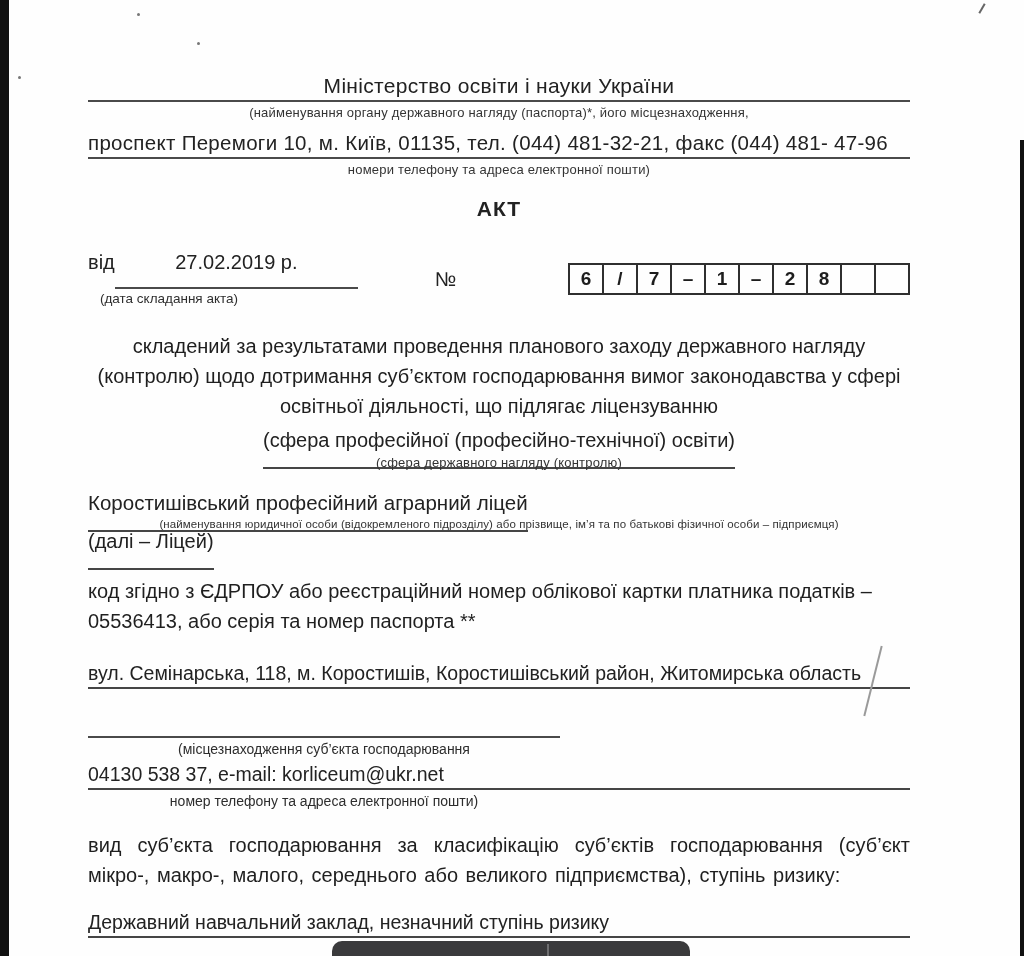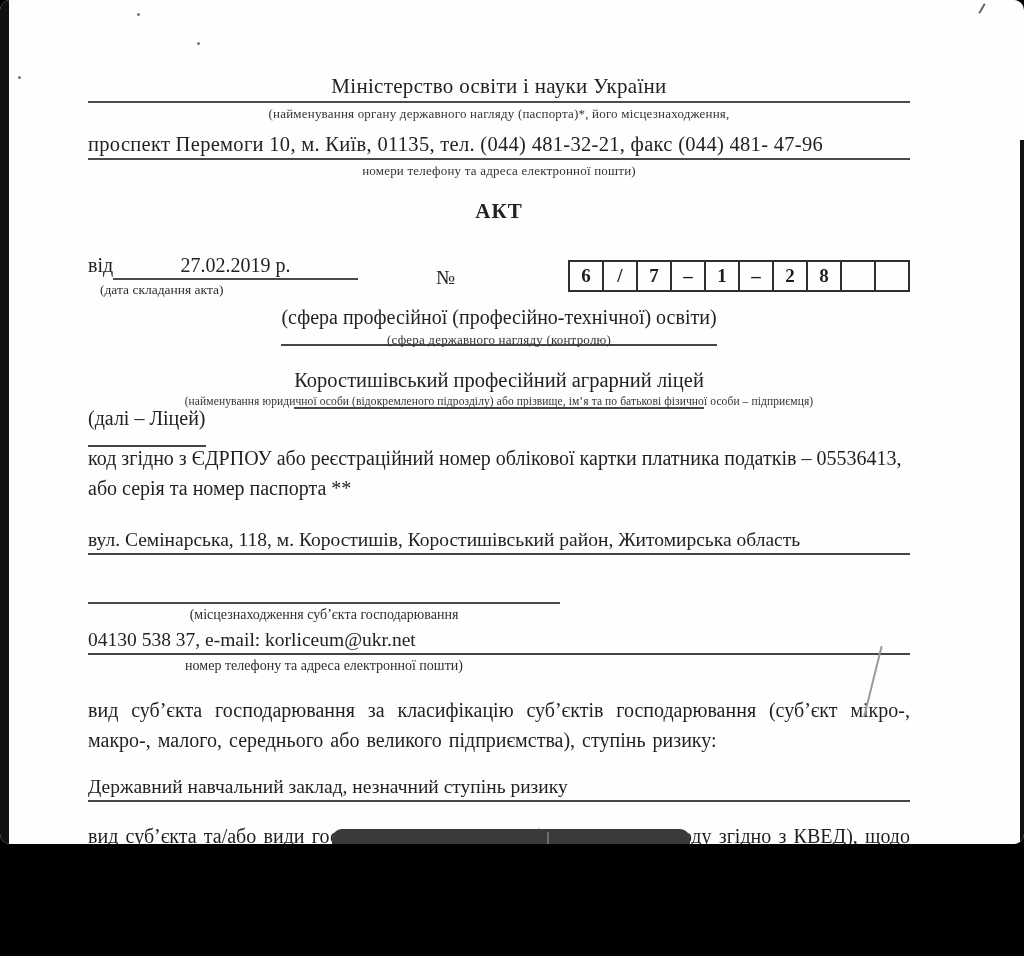--- a/index.html
+++ b/index.html
@@ -1,65 +1,64 @@
 <!DOCTYPE html>
 <html><head>
 <meta charset="utf-8">
 <style>
   html,body{margin:0;padding:0;background:#000;}
   .page{
     position:relative;
-    width:1024px;height:844px;
+    width:1024px;height:956px;
     background:#fefefe;
     overflow:hidden;
-    font-family:Liberation Serif, serif;
+    font-family:Liberation Sans, sans-serif;
     color:#222;
-    border-radius:10px;
   }
   .edge-strip{position:absolute;background:#111;}
   .edge-left{left:0;top:0;width:9px;height:956px;}
   .edge-right{right:0;top:140px;width:4px;height:816px;}
 
   .content{position:absolute;left:88px;top:0;width:822px;}
 
   .u-full{border-bottom:2px solid #4a4a4a;}
   .center{text-align:center;}
 
   .h-line{font-size:21px;letter-spacing:.3px;padding-bottom:2px;}
   .title-line{margin-top:74px;}
   .caption{font-size:13px;color:#333;margin-top:3px;text-align:center;letter-spacing:.2px;}
   .addr-line{margin-top:11px;font-size:20.5px;}
   .act-title{margin-top:20px;font-size:21px;font-weight:bold;text-align:center;letter-spacing:1px;}
 
   .date-row{margin-top:30px;display:flex;align-items:center;}
   .date-left{width:270px;}
   .date-field{display:flex;font-size:20px;}
   .date-label{flex:0 0 auto;}
-  .date-value{flex:1;border-bottom:2px solid #4a4a4a;text-align:center;padding-bottom:1px;}
+  .date-value{flex:1;border-bottom:2px solid #4a4a4a;text-align:center;padding-bottom:13px;}
   .date-caption{font-size:13.5px;color:#2e2e2e;margin-top:2px;margin-left:12px;text-align:left;}
   .no-label{width:175px;text-align:center;font-size:20px;padding-top:2px;}
   .num-grid{display:flex;border:2px solid #2f2f2f;margin-left:auto;}
   .num-cell{
     width:32px;height:28px;border-right:2px solid #2f2f2f;
     display:flex;align-items:center;justify-content:center;
     font-size:19px;font-weight:600;color:#1d1d1d;
   }
   .num-cell:last-child{border-right:none;}
 
   .para{font-size:20px;line-height:30px;color:#1f1f1f;}
   .para-center{margin-top:25px;text-align:center;}
   .para-just{text-align:justify;text-align-last:left;word-spacing:2px;}
 
   .inline-u{border-bottom:2px solid #454545;padding-bottom:16px;}
   .sphere-line{margin-top:8px;text-align:center;font-size:20px;}
-  .entity-line{margin-top:21px;text-align:center;font-size:20.5px;}
+  .entity-line{margin-top:21px;text-align:left;font-size:20.5px;}
   .tiny-caption{font-size:11.5px;color:#333;text-align:center;margin-top:3px;letter-spacing:.1px;}
   .alias-line{margin-top:0;text-align:left;font-size:20px;}
 
-  .edrpou{margin-top:13px;}
+  .edrpou{margin-top:23px;}
   .value-line{margin-top:26px;font-size:19.5px;border-bottom:2px solid #454545;padding-bottom:2px;white-space:nowrap;}
 
   .blank-box{margin-top:27px;width:472px;}
   .blank-rule{height:20px;border-bottom:2px solid #4a4a4a;}
   .blank-caption{font-size:14px;color:#2d2d2d;text-align:center;margin-top:3px;}
   .contact-line{margin-top:6px;}
   .contact-caption-box{width:472px;}
 
   .class-para{margin-top:21px;}
   .risk-line{margin-top:21px;}
@@ -109,20 +108,21 @@
         <span class="num-cell">–</span>
         <span class="num-cell">1</span>
         <span class="num-cell">–</span>
         <span class="num-cell">2</span>
         <span class="num-cell">8</span>
         <span class="num-cell"></span>
         <span class="num-cell"></span>
       </div>
     </div>
 
+    <div class="para para-center">складений за результатами проведення планового заходу державного нагляду (контролю) щодо дотримання суб’єктом господарювання вимог законодавства у сфері освітньої діяльності, що підлягає ліцензуванню</div>
 
     <div class="sphere-line">
       <span class="inline-u">(сфера професійної (професійно-технічної) освіти)</span>
     </div>
     <div class="caption">(сфера державного нагляду (контролю)</div>
 
     <div class="entity-line">
       <span class="inline-u">Коростишівський професійний аграрний ліцей</span>
     </div>
     <div class="tiny-caption">(найменування юридичної особи (відокремленого підрозділу) або прізвище, ім’я та по батькові фізичної особи – підприємця)</div>

